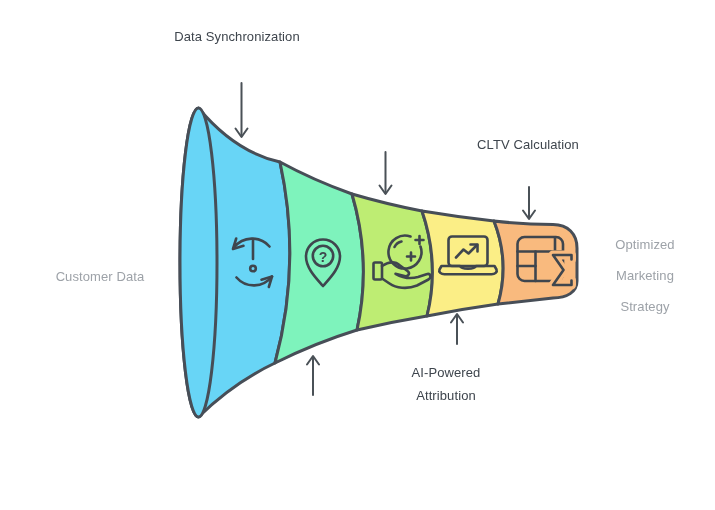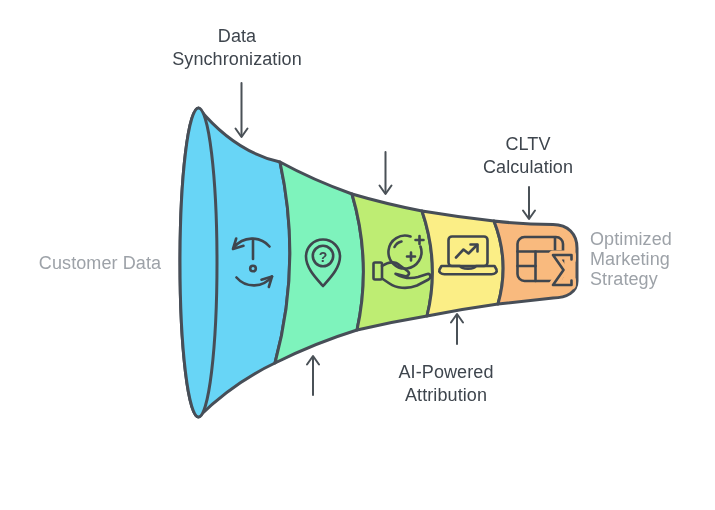--- a/index.html
+++ b/index.html
@@ -1,24 +1,24 @@
 <!DOCTYPE html>
 <html><head>
 <meta charset="utf-8">
 <style>
   html,body{margin:0;padding:0;background:#ffffff;}
   .canvas{
     position:relative;width:715px;height:510px;background:#ffffff;overflow:hidden;
     font-family:"Liberation Sans", sans-serif;
   }
   .canvas svg{position:absolute;left:0;top:0;}
-  .label{position:absolute;text-align:center;font-size:18px;line-height:23px;letter-spacing:.1px;font-weight:500;}
+  .label{position:absolute;text-align:center;font-size:13px;line-height:23px;letter-spacing:.1px;font-weight:500;}
   .stage-label{color:#3E454D;}
   .muted-label{color:#9DA2A8;}
-  .output-label{text-align:left;line-height:20px;}
+  .output-label{text-align:center;line-height:31px;}
 </style>
 </head>
 <body>
 
 <div class="canvas">
 
   <svg width="715" height="510" viewBox="0 0 715 510">
 
     <g stroke-width="3" stroke-linejoin="round" stroke-linecap="round" fill="none" stroke="#474E57">
 
@@ -104,17 +104,17 @@
   </svg>
 
   <div class="label stage-label" style="left:157px;top:25px;width:160px">Data Synchronization</div>
 
 
   <div class="label stage-label" style="left:468px;top:133px;width:120px">CLTV Calculation</div>
 
 
   <div class="label stage-label" style="left:381px;top:361px;width:130px">AI-Powered Attribution</div>
 
-  <div class="label muted-label" style="left:20px;top:252px;width:160px">Customer Data</div>
+  <div class="label muted-label" style="left:20px;top:265px;width:160px">Customer Data</div>
 
   <div class="label muted-label output-label" style="left:590px;top:229px;width:110px">Optimized Marketing Strategy</div>
 
 </div>
 
 </body></html>

